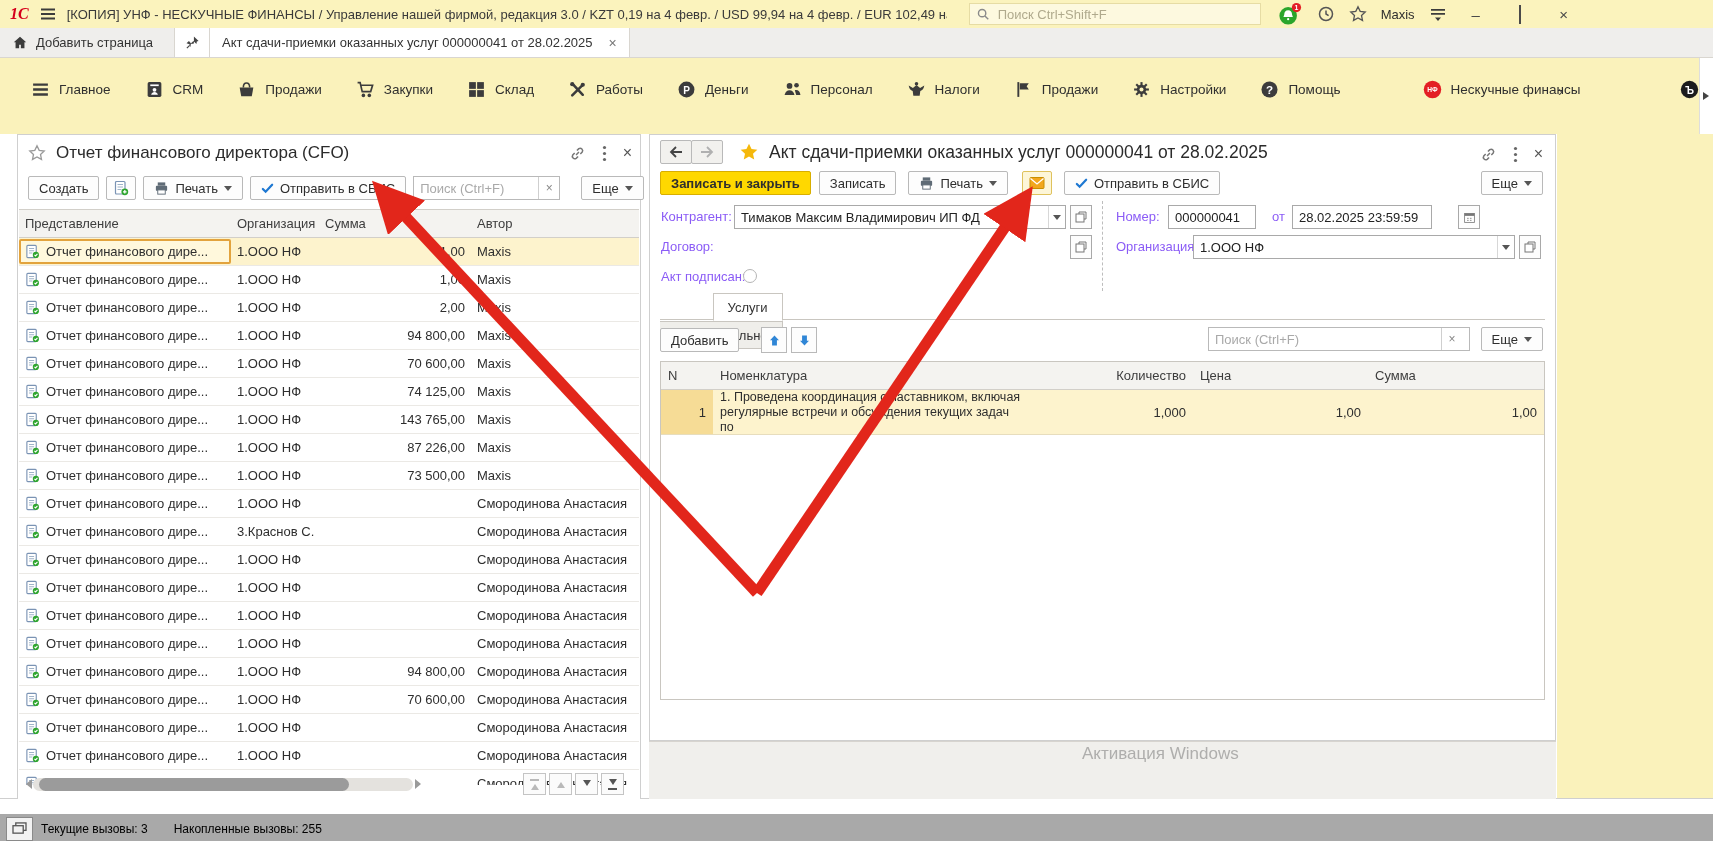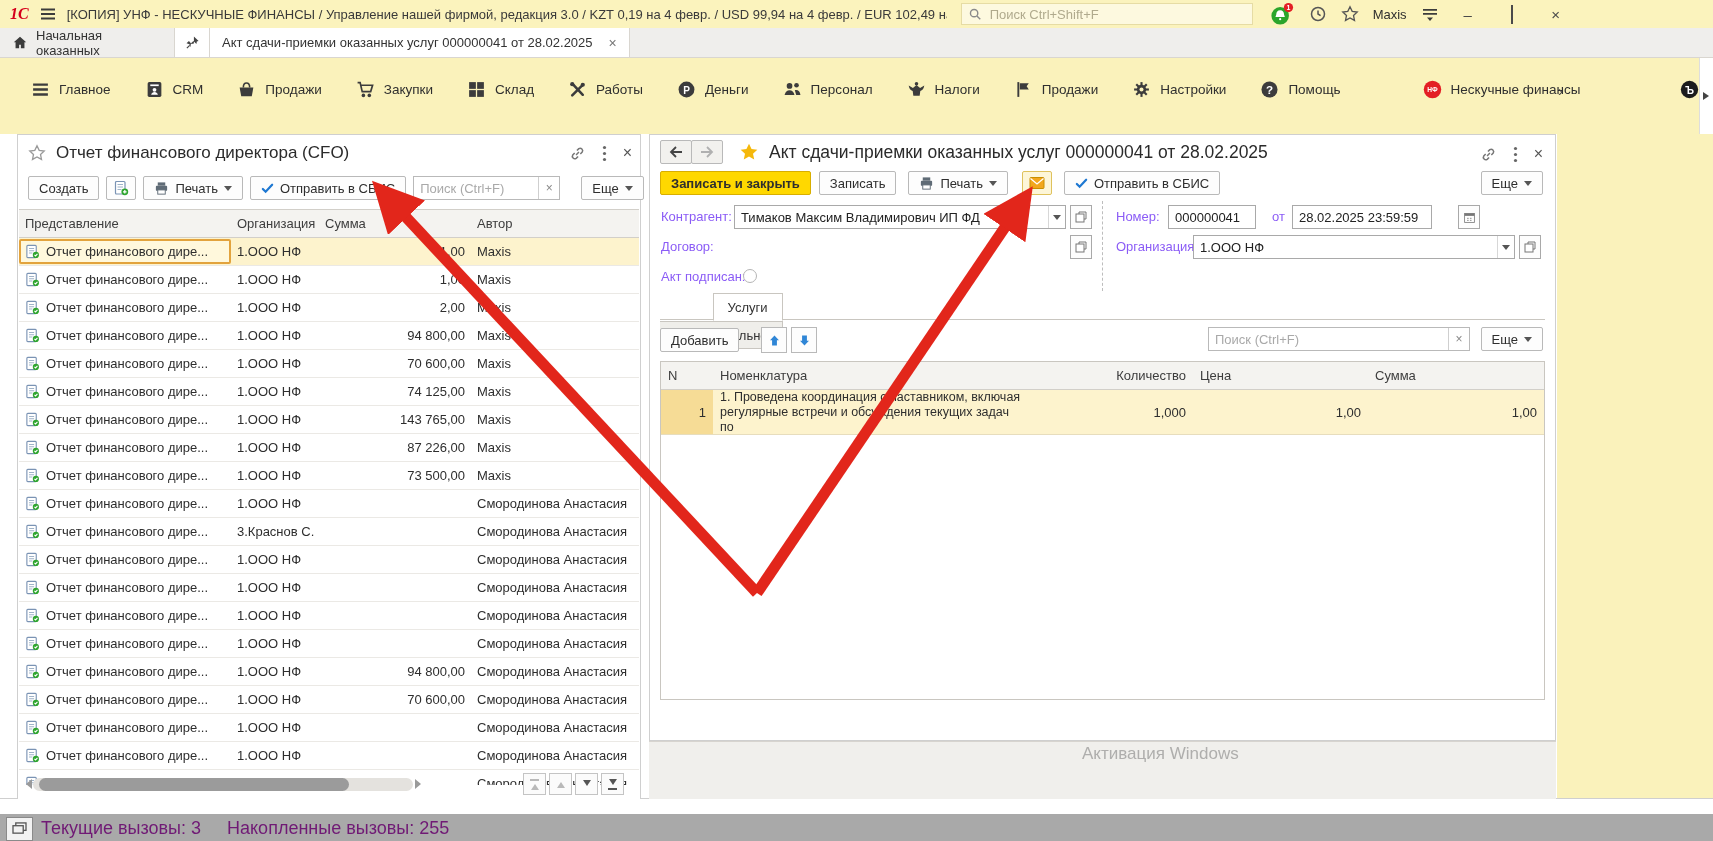--- a/index.html
+++ b/index.html
@@ -4,21 +4,21 @@
 <style>
   html,body{margin:0;padding:0}
   body{width:1713px;height:841px;position:relative;overflow:hidden;background:#fff;
        font-family:"Liberation Sans",sans-serif;font-size:13px;color:#2e2e2e;}
   .ic svg{display:block}
   
   .titlebar{height:28px;background:#fbf3bd;display:flex;align-items:center;padding:0 10px;gap:10px;}
   .logo1c{font-weight:bold;font-size:16px;color:#d6001c;font-family:"Liberation Serif",serif;font-style:italic;}
   .tb-title{color:#3a3a3a;white-space:nowrap;overflow:hidden;max-width:880px;}
   .tb-search{display:flex;align-items:center;gap:6px;background:#fdf9df;border:1px solid #e6dca4;
-             height:20px;width:278px;padding:0 6px;color:#a9a389;margin-left:4px;}
+             height:20px;width:278px;padding:0 6px;color:#a9a389;margin-left:12px;}
   .tb-search input{border:0;background:transparent;outline:none;width:230px;font-size:13px;color:#6f6a54;}
   .tb-search input::placeholder{color:#b0aa8d}
   .tb-right{display:flex;align-items:center;gap:14px;margin-left:6px;}
   .winbtn{width:30px;text-align:center;color:#4a4a4a;font-size:15px;cursor:default}
   .restore-glyph{width:9px;height:9px;border:1.5px solid #4a4a4a;position:relative;margin:0 auto;}
   
   .tabbar{height:29px;background:#efeeec;border-bottom:1px solid #d9d6d0;display:flex;align-items:stretch;}
   .tab{display:flex;align-items:center;gap:8px;padding:0 12px;border-right:1px solid #d9d6d0;color:#333;}
   .tab.home{width:150px}
   .pinbtn{width:34px;display:flex;align-items:center;justify-content:center;border-right:1px solid #d9d6d0;background:#fff;}
@@ -47,21 +47,21 @@
   .p-head{display:flex;align-items:center;height:32px;padding:2px 8px 0 10px;}
   .p-title{font-size:17px;color:#2b2b2b;margin-left:10px;white-space:nowrap;}
   .p-right{margin-left:auto;display:flex;align-items:center;gap:16px;color:#666;}
   .p-x{font-size:16px;color:#555}
   
   .btn{height:24px;border:1px solid #b9b9b9;border-radius:2px;background:#fdfdfd;display:inline-flex;
        align-items:center;gap:6px;padding:0 10px;font-size:13px;color:#2e2e2e;white-space:nowrap;box-sizing:border-box;}
   .btn.icon-only{padding:0 6px}
   .car{width:0;height:0;border:4px solid transparent;border-top:5px solid #555;margin-top:5px;}
   .toolbar{display:flex;align-items:center;gap:7px;padding:4px 8px 0 10px;height:30px;}
-  .searchbox{display:flex;align-items:center;height:24px;border:1px solid #b9b9b9;background:#fff;box-sizing:border-box;justify-content:space-between;}
+  .searchbox{display:flex;align-items:center;height:24px;border:1px solid #b9b9b9;background:#fff;box-sizing:border-box;}
   .searchbox input{border:0;outline:none;padding:0 6px;font-size:13px;width:112px;color:#444}
   .searchbox input::placeholder{color:#a9a9a9}
   .searchbox .clr{width:20px;height:100%;border-left:1px solid #cfcfcf;display:flex;align-items:center;justify-content:center;color:#888;font-size:12px;}
   
   .lt-head{display:flex;height:27px;background:#f4f3f0;border-top:1px solid #d2cfc9;border-bottom:1px solid #d2cfc9;
            align-items:center;color:#3d3d3d;margin:6px 1px 0 1px;}
   .lt-head div{padding:0 6px;box-sizing:border-box}
   .c1{width:212px}.c2{width:88px}.c3{width:152px;text-align:left}.c4{width:168px}
   .rows{margin:0 1px;}
   .trow{display:flex;height:27px;align-items:center;border-bottom:1px solid #ebe9e5;}
@@ -112,21 +112,21 @@
   .rn{width:52px}.rnm{width:320px}.rq{width:160px;text-align:right}.rp{width:175px}.rs{flex:1}
   .rt-row{display:flex;height:44px;background:#fdf3cd;border-bottom:1px solid #e7ddbd;}
   .rt-row .rn{background:#f6dc96;display:flex;align-items:center;justify-content:flex-end}
   .rt-row .rnm{font-size:12.5px;line-height:15px;display:flex;align-items:center}
   .rt-row .num{display:flex;align-items:center;justify-content:flex-end;text-align:right}
   .rt-empty{height:264px;background:#fff}
   
   .gap{height:15px;background:#fff}
   .statusbar{height:29px;background:#a9a9a9;display:flex;align-items:center;gap:8px;padding:0 6px;}
   .st-ic{width:25px;height:22px;background:#f2f2f2;border:1px solid #8a8a8a;display:flex;align-items:center;justify-content:center}
-  .st-txt{color:#701a75;font-size:18px;margin-right:18px}
+  .st-txt{color:#000000;font-size:12px;margin-right:18px}
   .watermark{position:absolute;left:1082px;top:744px;font-size:17px;color:rgba(110,110,110,.5);z-index:20}
   .overlay{position:absolute;left:0;top:0;z-index:80;pointer-events:none}
 </style>
 </head>
 <body>
 
 <div class="titlebar">
   <span class="logo1c">1С</span>
   <span class="ic">
     <svg width="18" height="18" viewBox="0 0 18 18">
@@ -177,21 +177,21 @@
   </div>
 </div>
 
 <div class="tabbar">
   <div class="tab home">
     <span class="ic">
       <svg width="16" height="16" viewBox="0 0 18 18">
           <path d="M9 2L2 8.2h2V15h4v-4h2v4h4V8.2h2z" fill="#3c3c3c"></path>
         </svg>
     </span>
-    <span>Начальная оказанных</span>
+    <span>Добавить страница</span>
   </div>
   <div class="pinbtn">
     <span class="ic">
       <svg width="15" height="15" viewBox="0 0 16 16">
           <path fill="#454545" d="M9.5 1.5l5 5-1.9.5-.4 2.5-3.2-3.2-2.6 2.6L5.7 13l-1-3.1L1.6 8.9l2.6-2.6L7 9.5l2.5-.4z"></path>
           <path stroke="#454545" stroke-width="1.3" d="M5 11l-3 3"></path>
         </svg>
     </span>
   </div>
   <div class="tab active">

